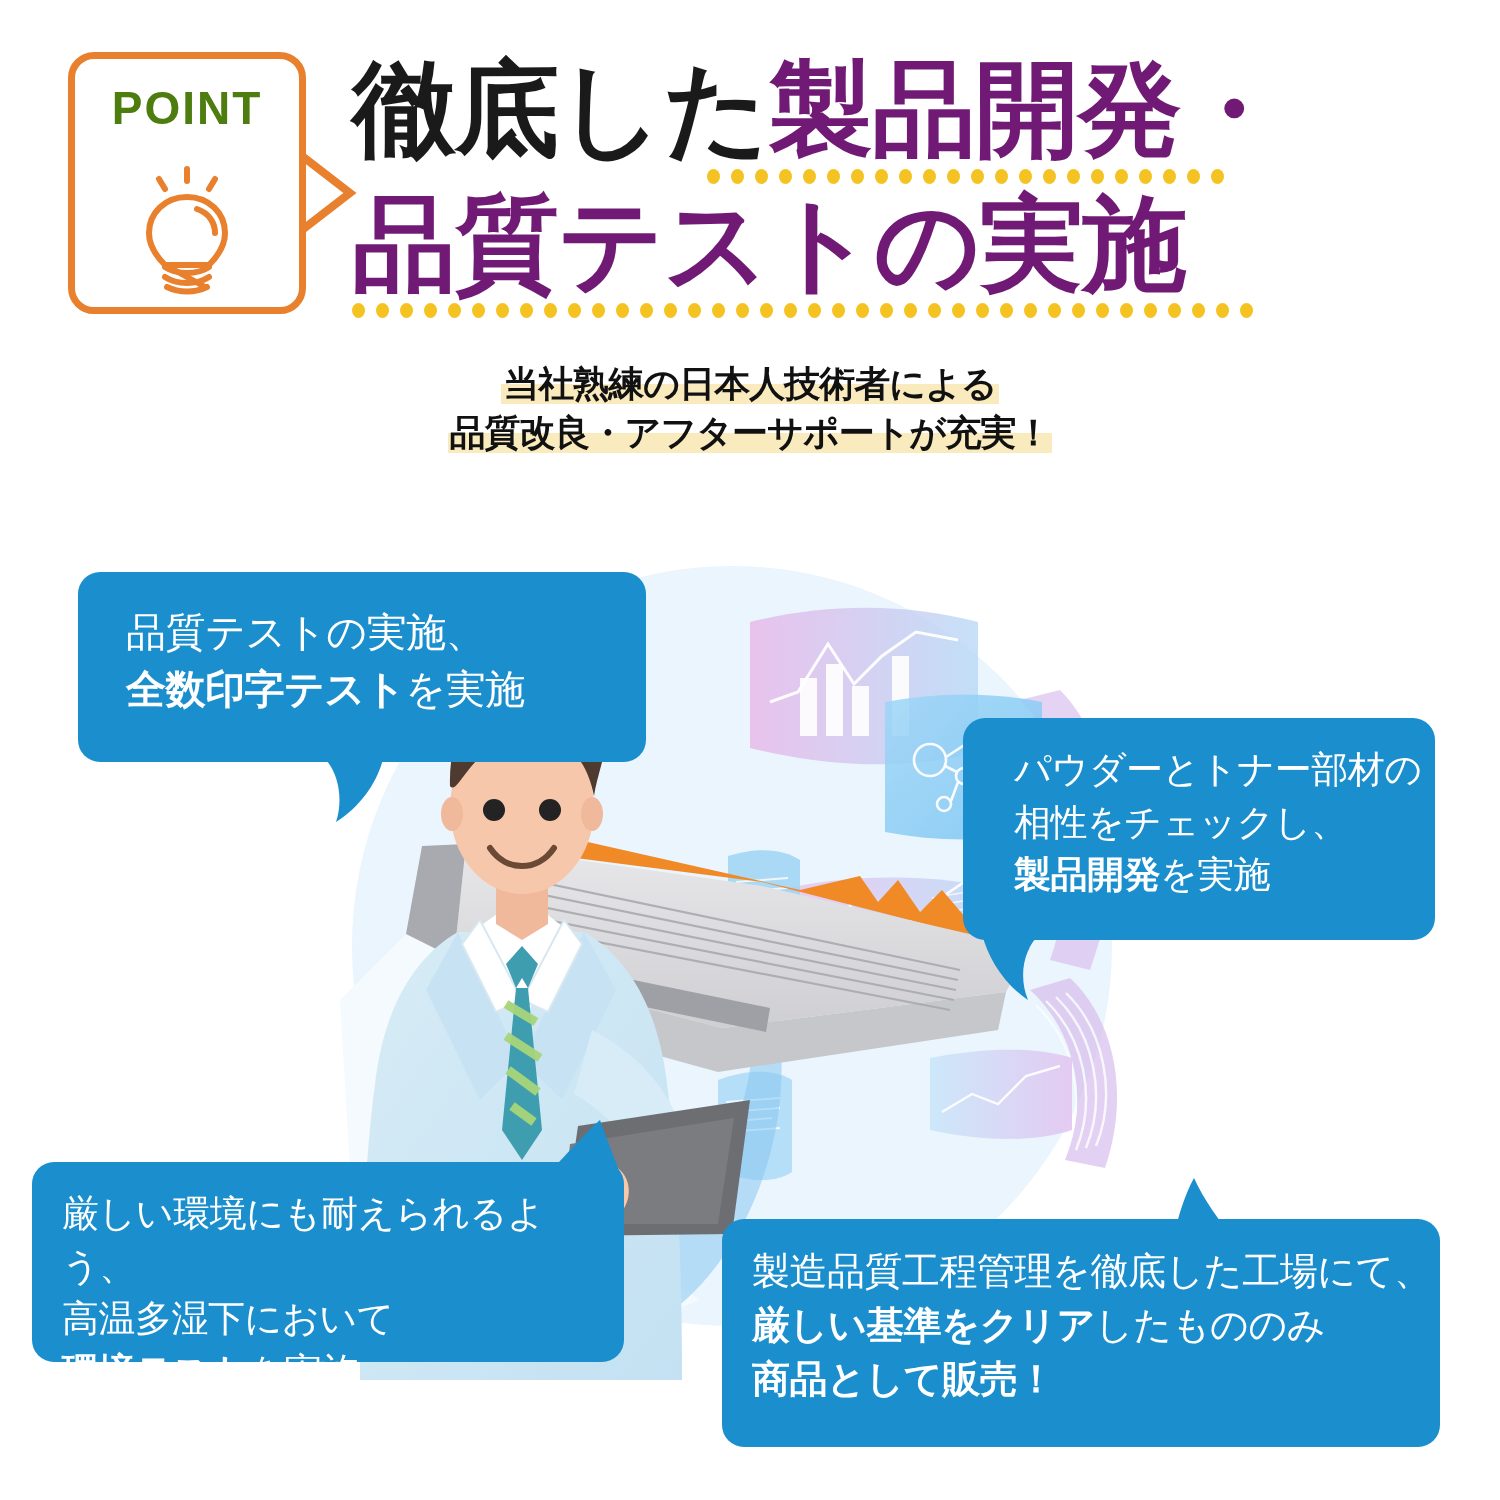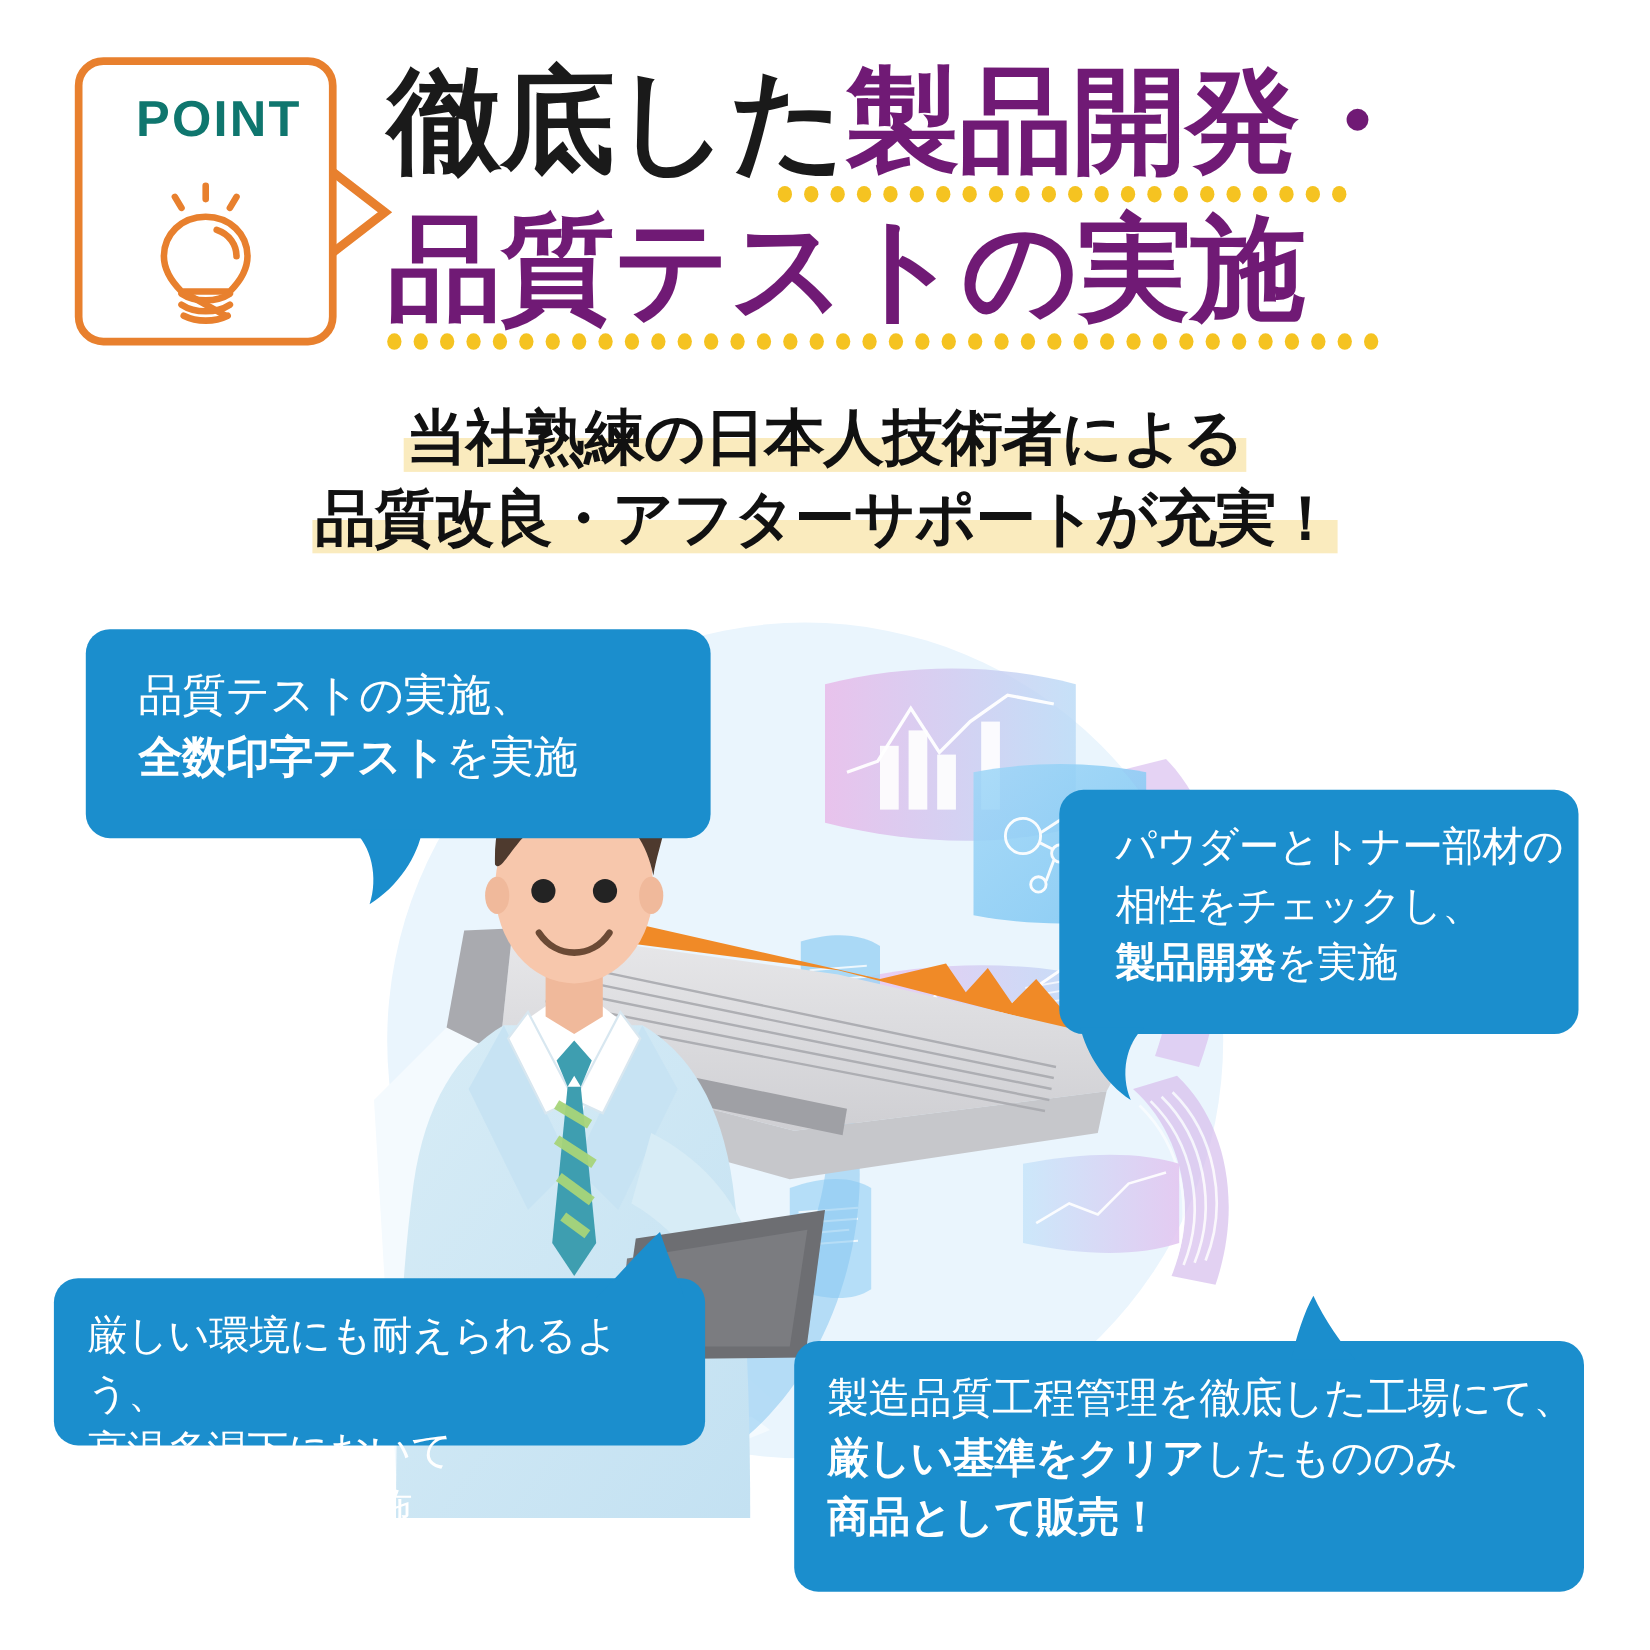--- a/index.html
+++ b/index.html
@@ -14,24 +14,23 @@
   #stage{position:absolute;left:0;top:0;width:1500px;height:1500px;overflow:hidden;}
 
   
   .point-badge{
     position:absolute;left:68px;top:52px;width:238px;height:262px;
     border:7px solid #E8802E;border-radius:26px;
     background:#fff;box-sizing:border-box;z-index:30;
   }
   .point-label{
     position:absolute;left:0;top:22px;width:100%;
-    text-align:center;color:#0f766e;
+    text-align:center;color:#4d7c0f;
     font-size:46px;font-weight:bold;letter-spacing:2px;
     font-family:"Liberation Sans",sans-serif;
-    margin-left:12px;
   }
   .bulb-wrap{position:absolute;left:50%;top:104px;transform:translateX(-50%);}
   .badge-tail{position:absolute;left:296px;top:150px;z-index:31;}
 
   
   .headline{
     position:absolute;left:352px;top:48px;width:1070px;z-index:20;
   }
   .hl-line{
     font-size:104px;font-weight:bold;line-height:1.18;
@@ -46,21 +45,21 @@
     background:#F5C321;display:block;
   }
   #dots1{margin-left:355px;width:540px;}
   #dots2{margin-left:0px;width:930px;}
 
   
   .sub{
     position:absolute;left:0;top:360px;width:1500px;text-align:center;z-index:20;
   }
   .sub-line{
-    font-size:55px;font-weight:bold;color:#111;line-height:1.35;
+    font-size:36px;font-weight:bold;color:#111;line-height:1.35;
     font-family:"DejaVu Sans","Liberation Sans",sans-serif;
     letter-spacing:-1px;
   }
   .hi{
     background:linear-gradient(to top,#FAEBBE 0%,#FAEBBE 48%,rgba(250,235,190,0) 48%);
     padding:0 2px;
   }
 
   
   .bgcircle{
@@ -84,21 +83,21 @@
     line-height:1.42;letter-spacing:-0.5px;
   }
   .bub .r{font-weight:normal;}
   .bub .b{font-weight:bold;}
   .tail{position:absolute;z-index:26;}
 
   #bub1{left:78px;top:572px;width:568px;height:190px;padding:32px 0 0 48px;}
   #bub1 .txt{font-size:40px;}
   #bub2{left:963px;top:718px;width:472px;height:222px;padding:26px 0 0 34px;}
   #bub2 .txt{font-size:37px;margin-left:17px;}
-  #bub3{left:49px;top:1162px;width:592px;height:152px;padding:26px 16px 0 30px;}
+  #bub3{left:32px;top:1162px;width:592px;height:200px;padding:26px 16px 0 30px;}
   #bub3 .txt{font-size:37px;}
   #bub4{left:722px;top:1219px;width:718px;height:228px;padding:26px 0 0 30px;}
   #bub4 .txt{font-size:38px;}
 </style>
 </head>
 <body>
 
 <div id="stage">
 
   <div class="bgcircle"></div>

